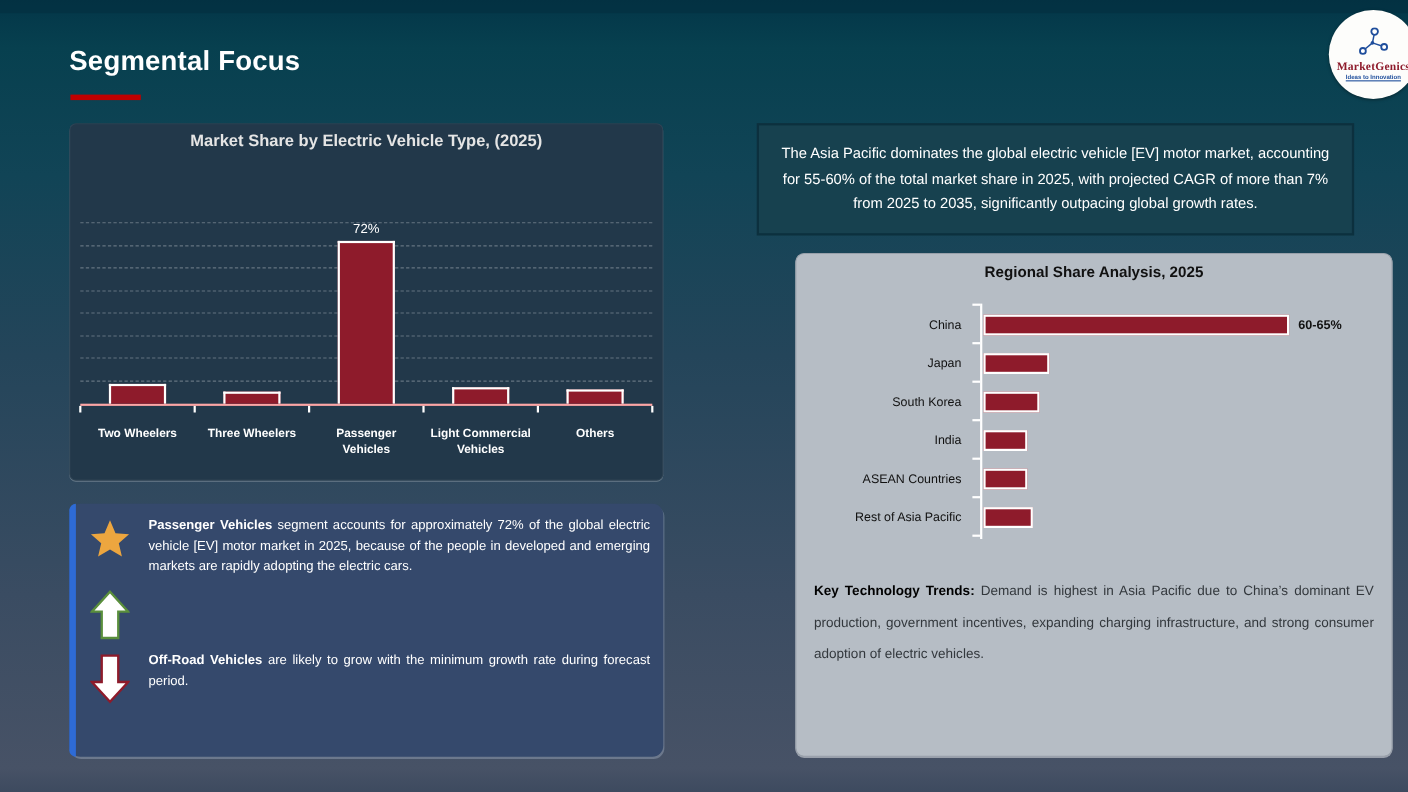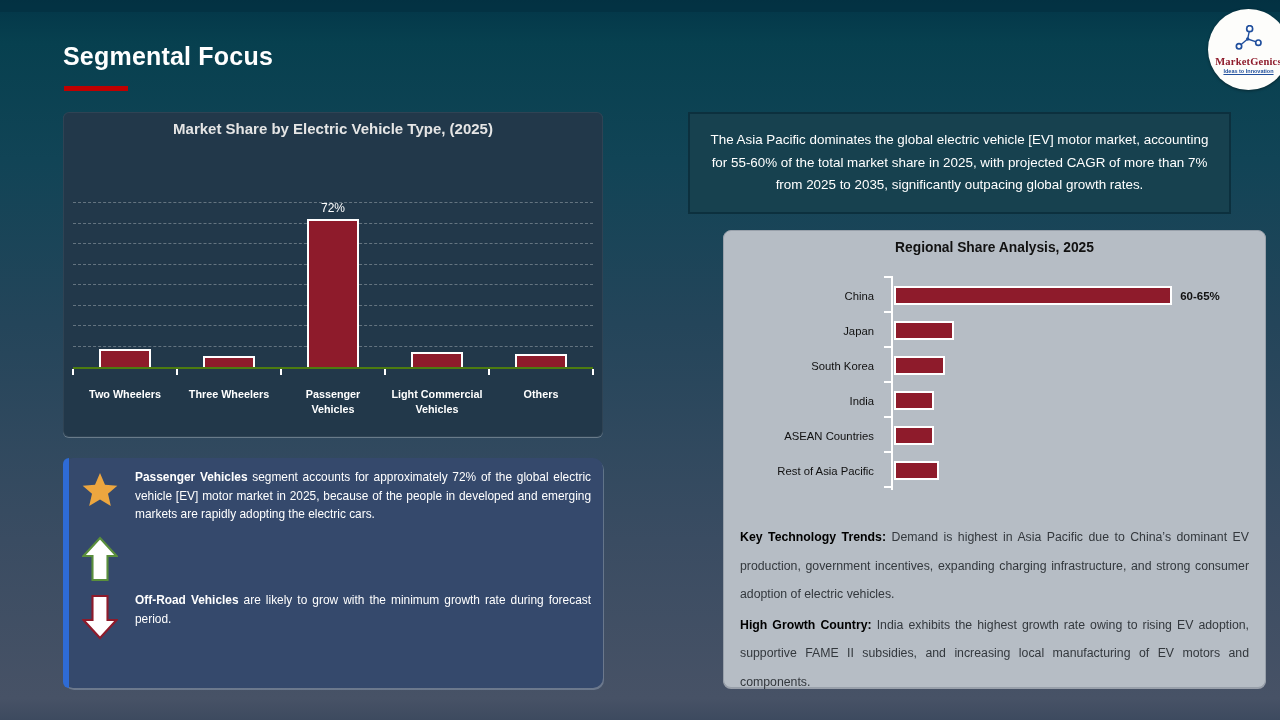--- a/index.html
+++ b/index.html
@@ -17,21 +17,21 @@
   .logo { position:absolute; left:1208px; top:9px; width:81px; height:81px; border-radius:50%;
     background:#fdfdfb; box-shadow:0 1px 3px rgba(0,0,0,.4); display:flex; flex-direction:column; align-items:center; justify-content:center; }
   .logo svg { width:34px; height:30px; margin-bottom:1px; }
   .logo-name { font-family:"Liberation Serif", serif; font-weight:bold; font-size:10.5px; color:#8E1B2B; letter-spacing:.2px; }
   .logo-tagline { font-size:5.5px; color:#1F4E9C; font-weight:bold; text-decoration:underline; margin-top:1px; }
 
   
   .chart-panel { position:absolute; left:63px; top:112px; width:540px; height:325px;
     background:#22384a; border-radius:6px; box-shadow:0 1px 0 rgba(255,255,255,.28), inset 0 0 0 1px rgba(255,255,255,.06); }
   .chart-title { text-align:center; color:#e5e5e5; font-weight:bold; font-size:15px; padding-top:8px; }
-  .plot { position:absolute; left:10px; top:91px; width:520px; height:166px; border-bottom:2px solid #4d7c0f; }
+  .plot { position:absolute; left:10px; top:91px; width:520px; height:166px; border-bottom:2px solid #fca5a5; }
   .gridline { position:absolute; left:0; width:100%; border-top:1px dashed rgba(255,255,255,.3); }
   .vcols { position:absolute; left:0; top:0; width:100%; height:100%; display:flex; }
   .vcol { position:relative; width:20%; height:100%; }
   .vbar { position:absolute; left:50%; transform:translateX(-50%); bottom:0; width:52px;
     background:#8E1B2B; border:2px solid #fff; border-bottom:none; }
   .vlabel { position:absolute; left:50%; transform:translateX(-50%); color:#fff; font-size:12px; }
   .tick { position:absolute; top:100%; width:2px; height:6px; background:#fff; margin-top:2px; }
   .xlabels { position:absolute; left:10px; top:267px; width:520px; display:flex; }
   .xlabel { width:20%; padding:0 4px; text-align:center; color:#fff; font-weight:bold; font-size:10.8px; line-height:1.35; margin-top:8px; }
 
@@ -213,16 +213,15 @@
           <div class="htick" style="top: 35px;"></div>
           <div class="htick" style="top: 70px;"></div>
           <div class="htick" style="top: 105px;"></div>
           <div class="htick" style="top: 140px;"></div>
           <div class="htick" style="top: 175px;"></div>
           <div class="htick" style="top: 210px;"></div>
         </div>
       </div>
     <div class="notes">
         <p class="note"><b>Key Technology Trends:</b> Demand is highest in Asia Pacific due to China’s dominant EV production, government incentives, expanding charging infrastructure, and strong consumer adoption of electric vehicles.</p>
-        <p class="note"><b>High Growth Country:</b> India exhibits the highest growth rate owing to rising EV adoption, supportive FAME II subsidies, and increasing local manufacturing of EV motors and components.</p>
       </div>
   </section>
 </div>
 
 </body></html>

